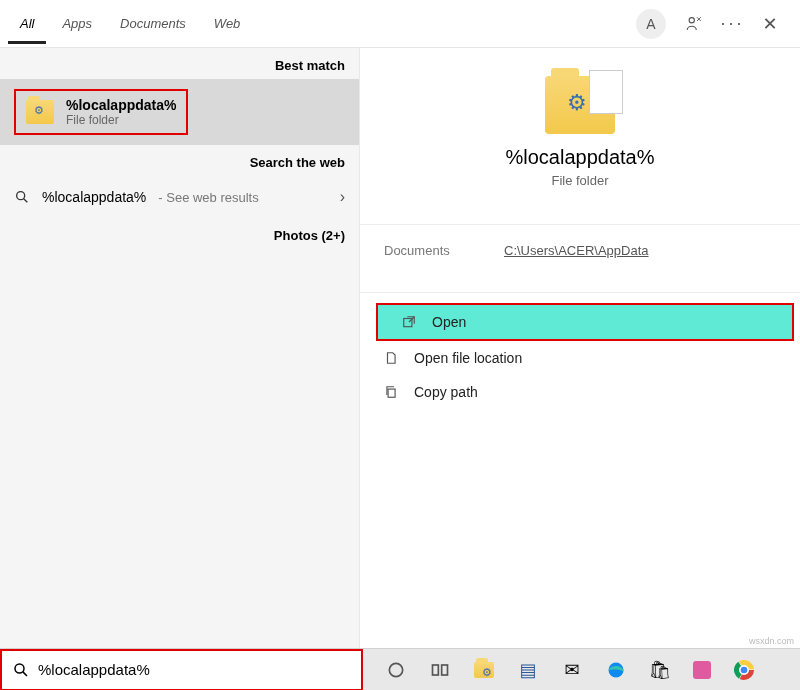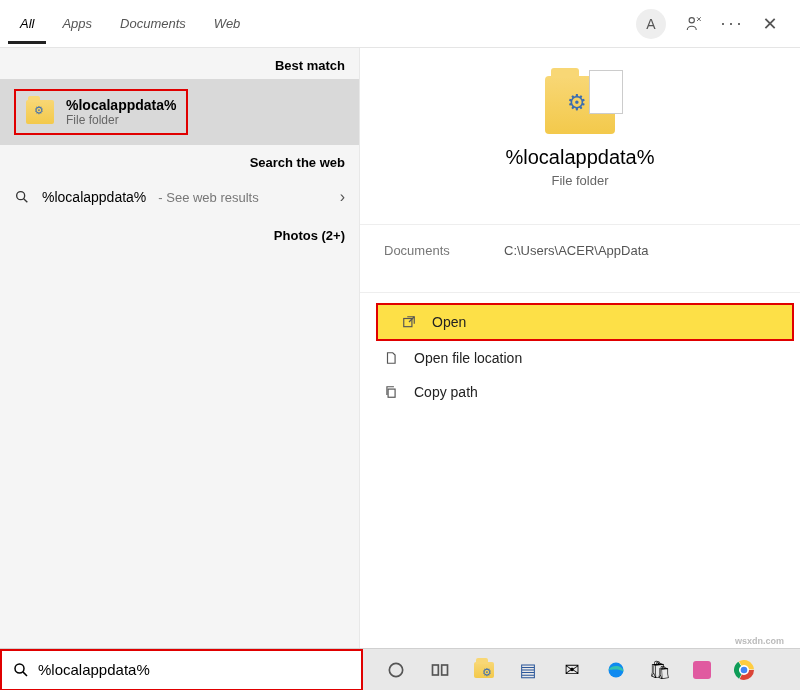--- a/index.html
+++ b/index.html
@@ -45,25 +45,25 @@
   .big-folder::before { content:""; position:absolute; top:-8px; left:6px; width:28px; height:10px; background:#f8d775; border-radius:3px 3px 0 0; }
   .big-folder::after { content:"⚙"; position:absolute; font-size:22px; color:#3c6db0; left:22px; top:14px; }
   .big-folder .sheet{ position:absolute; right:-8px; top:-6px; width:34px; height:44px; background:#fff; border:1px solid #ccc; }
   .preview-title { font-size: 20px; font-weight:400; margin-top:6px; }
   .preview-sub { font-size: 13px; color:#666; margin-top:4px; }
 
   .divider { height:1px; background:#eee; margin: 16px 0 0; }
 
   .meta-row { display:flex; padding: 18px 24px; font-size:13px; }
   .meta-label { color:#777; width:120px; }
-  .meta-val { color:#555; }
+  .meta-val { color:#555; text-decoration: underline; }
 
   .actions { padding-top: 10px; }
   .action { display:flex; align-items:center; gap:14px; padding: 9px 24px; font-size:14px; color:#222; }
-  .action.primary { background:#fde047; }
+  .action.primary { background:#5eead4; }
   .action .ic { width:16px; display:inline-block; text-align:center; color:#555; }
 
   
   .taskbar { position:absolute; left:0; right:0; bottom:0; height:42px; background:#e8e8e8; border-top:1px solid #d0d0d0; display:flex; align-items:center; }
   .search-box { display:flex; align-items:center; gap:8px; padding:0 10px; width:363px; height:42px; background:#fff; border:2px solid #555; }
   .search-box input { border:none; outline:none; font-size:15px; flex:1; }
   .task-icons { display:flex; align-items:center; gap:22px; padding-left:22px; }
   .tico { width:22px; height:22px; display:flex; align-items:center; justify-content:center; font-size:18px; }
 
   svg { display:block; }
@@ -206,14 +206,14 @@
     <span class="tico">
         <svg width="20" height="20" viewBox="0 0 24 24">
           <circle cx="12" cy="12" r="9" fill="#fff"></circle>
           <circle cx="12" cy="12" r="9" fill="none" stroke="#db4437" stroke-width="6" stroke-dasharray="18 40"></circle>
           <circle cx="12" cy="12" r="9" fill="none" stroke="#0f9d58" stroke-width="6" stroke-dasharray="18 40" transform="rotate(120 12 12)"></circle>
           <circle cx="12" cy="12" r="9" fill="none" stroke="#ffcd40" stroke-width="6" stroke-dasharray="18 40" transform="rotate(240 12 12)"></circle>
           <circle cx="12" cy="12" r="4" fill="#4285f4"></circle>
         </svg>
       </span>
   </div>
-  <span style="position:absolute;right:16px;bottom:44px;font-size:9px;color:#bbb;font-weight:bold;">wsxdn.com</span>
+  <span style="position:absolute;right:6px;bottom:44px;font-size:9px;color:#bbb;">wsxdn.com</span>
 </div>
 
 </body></html>

